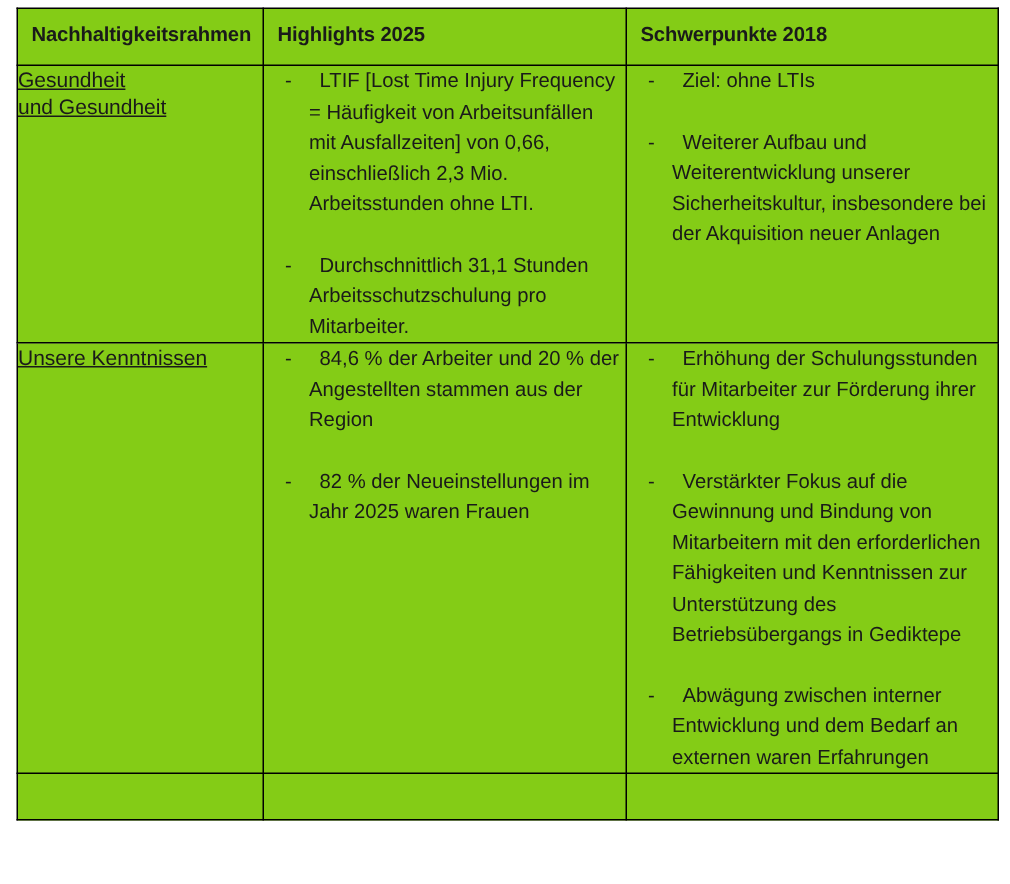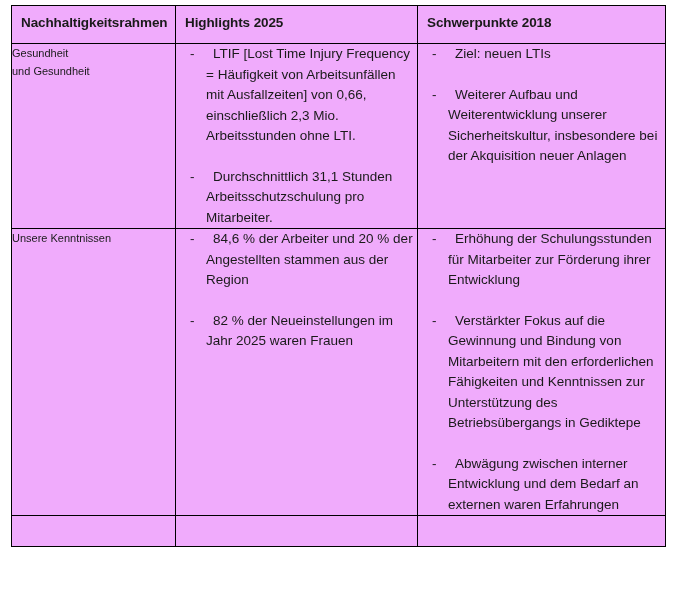--- a/index.html
+++ b/index.html
@@ -30,21 +30,21 @@
     top: 5px;
     width: 654px;
     border-collapse: collapse;
     table-layout: fixed;
   }
   .sustainability-table td,
   .sustainability-table th {
     border: 1px solid #000000;
     vertical-align: top;
     padding: 0;
-    background: #f0abfc;
+    background: #84cc16;
   }
 
   col.c-framework { width: 164px; }
   col.c-highlights { width: 242px; }
   col.c-focus     { width: 248px; }
 
   
   .thead-row th {
     height: 37px;
   }
@@ -53,22 +53,23 @@
     font-size: 13.5px;
     font-weight: bold;
     line-height: 17px;
     text-align: left;
     letter-spacing: -0.1px;
   }
 
   
   .cell-label {
     padding: 9px 6px 10px 9px;
-    font-size: 11px;
+    font-size: 14px;
     line-height: 18px;
+    text-decoration: underline;
   }
   .cell-label .label-line {
     display: block;
     white-space: nowrap;
   }
 
   .cell-list {
     padding: 9px 8px 12px 0px;
   }
 
@@ -146,21 +147,21 @@
             <li>
               <span class="dash">-</span>
               <span class="li-text">Durchschnittlich 31,1 Stunden Arbeitsschutzschulung pro Mitarbeiter.</span>
             </li>
           </ul>
         </td>
         <td class="cell-list">
           <ul class="dash-list">
             <li>
               <span class="dash">-</span>
-              <span class="li-text">Ziel: neuen LTIs</span>
+              <span class="li-text">Ziel: ohne LTIs</span>
             </li>
             <li>
               <span class="dash">-</span>
               <span class="li-text">Weiterer Aufbau und Weiterentwicklung unserer Sicherheitskultur, insbesondere bei der Akquisition neuer Anlagen</span>
             </li>
           </ul>
         </td>
       </tr>
 
       <tr>

